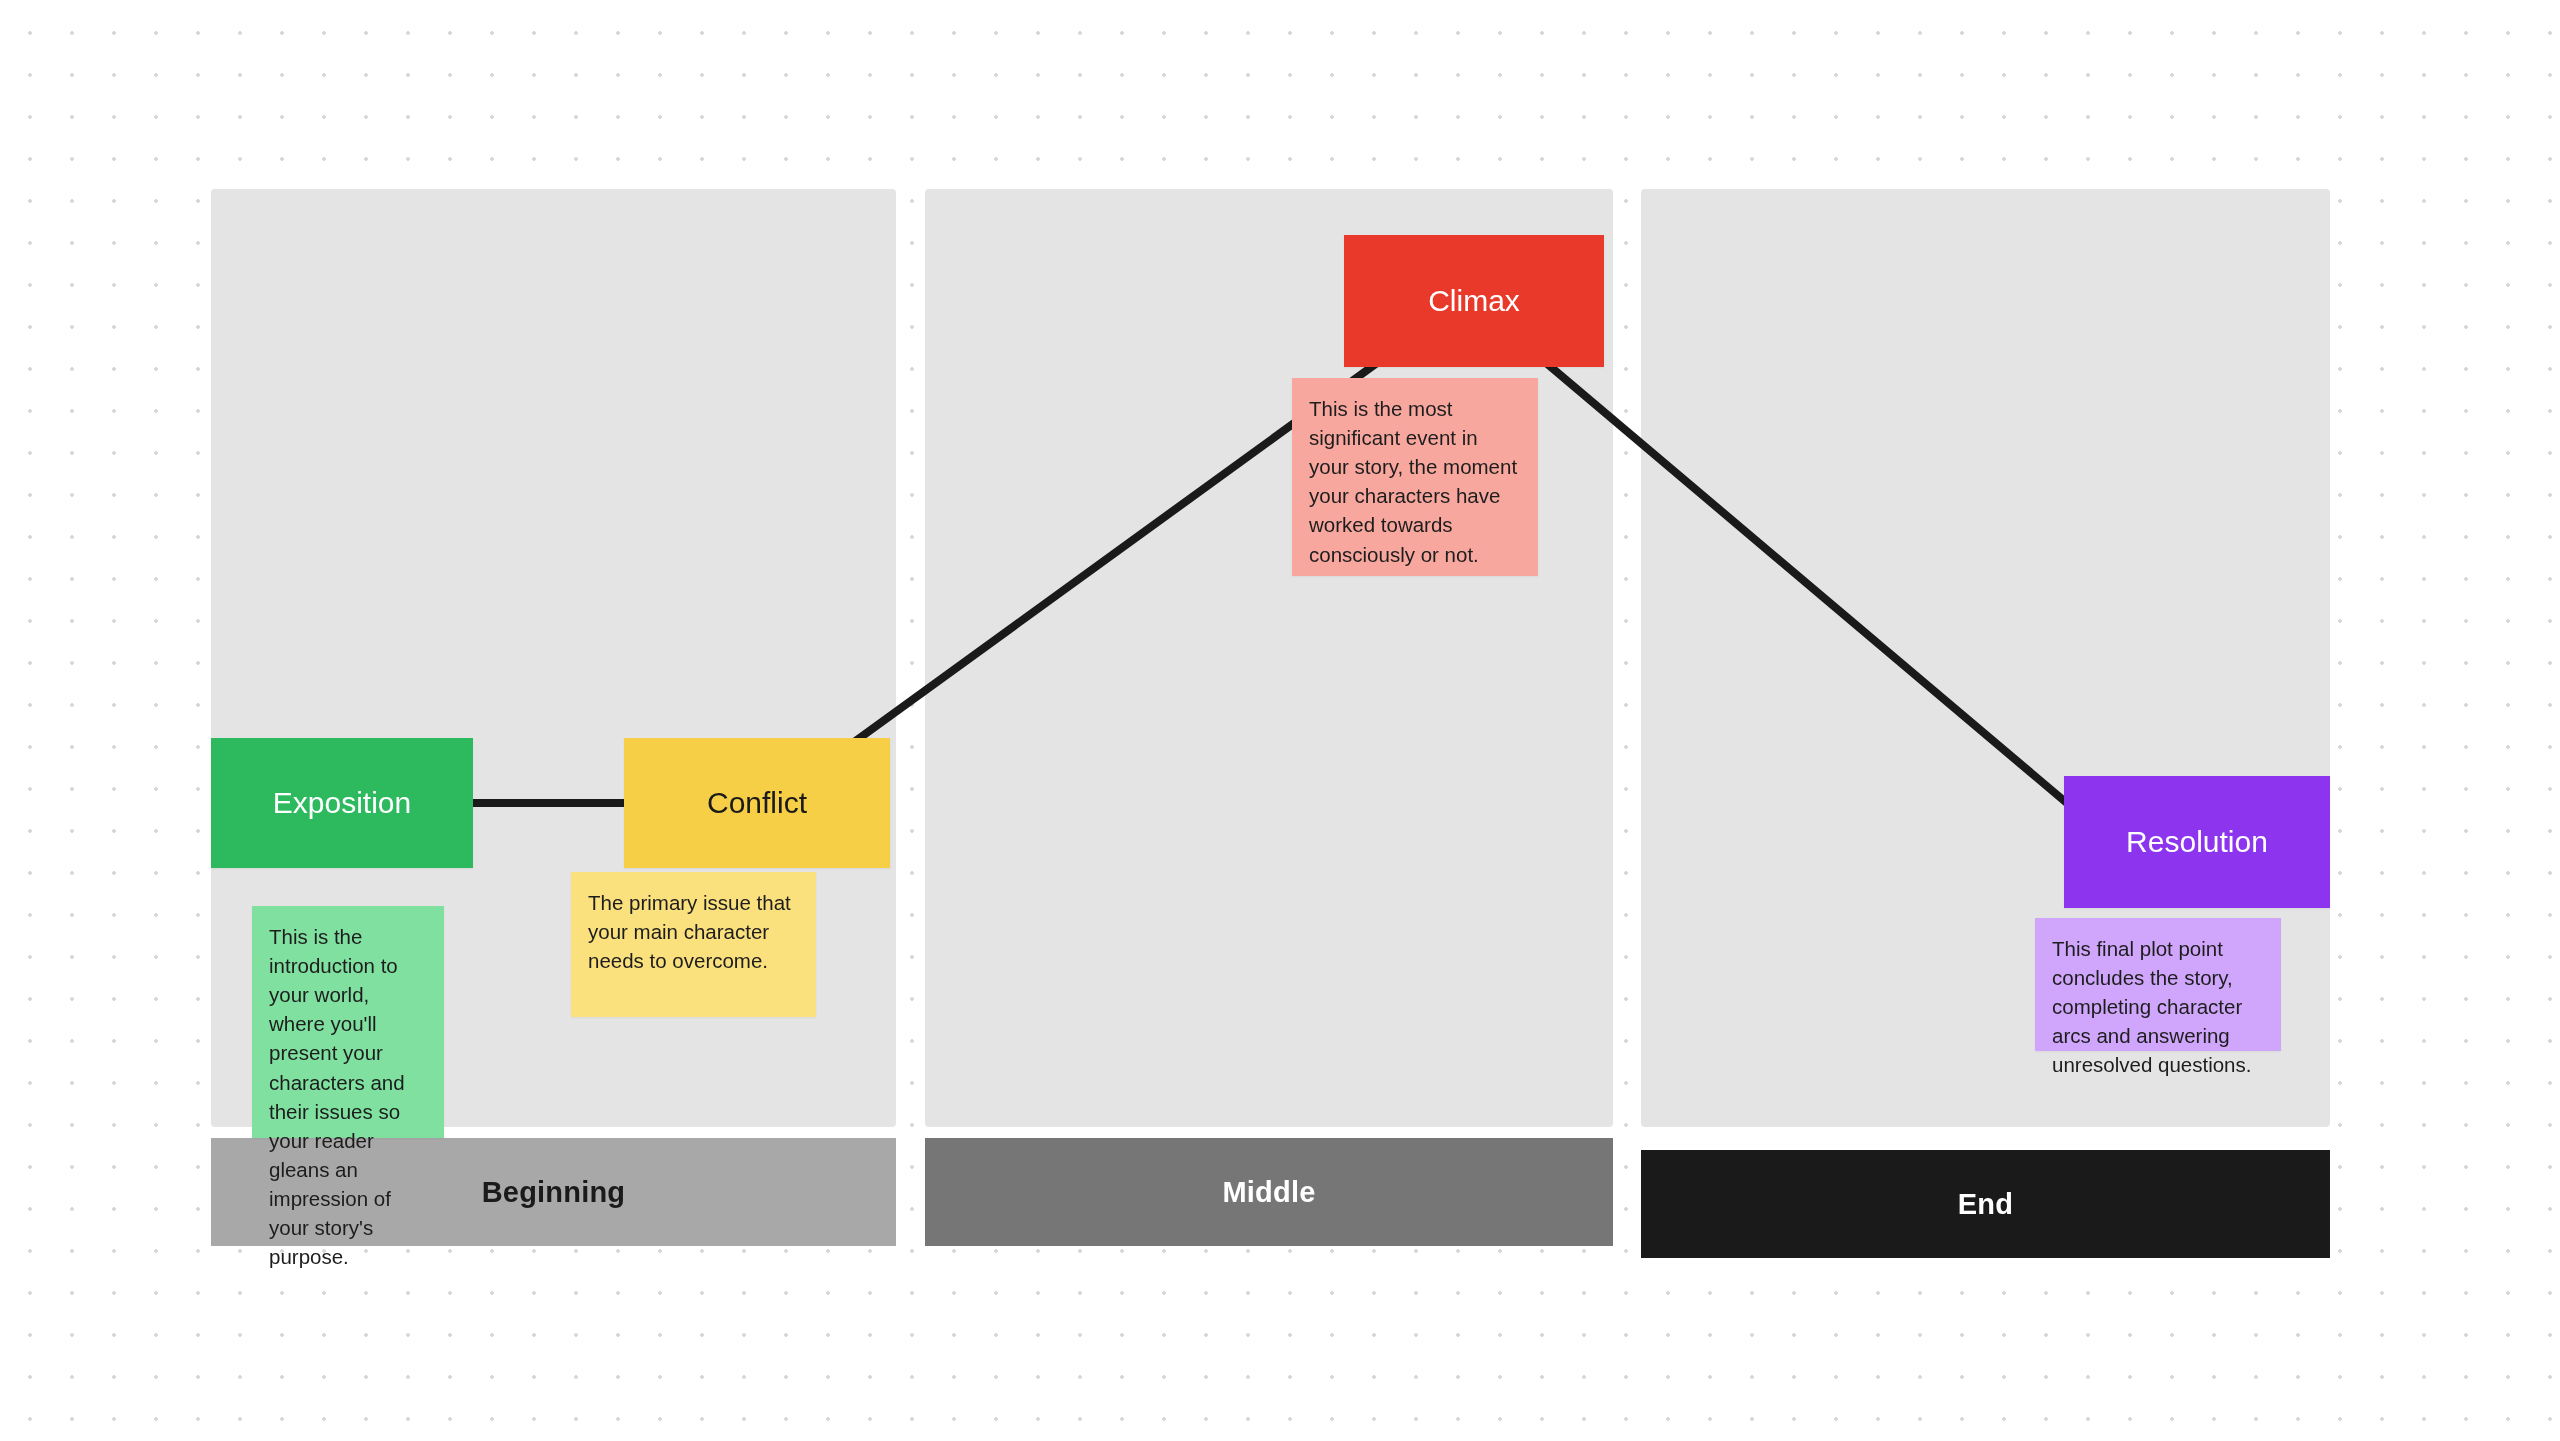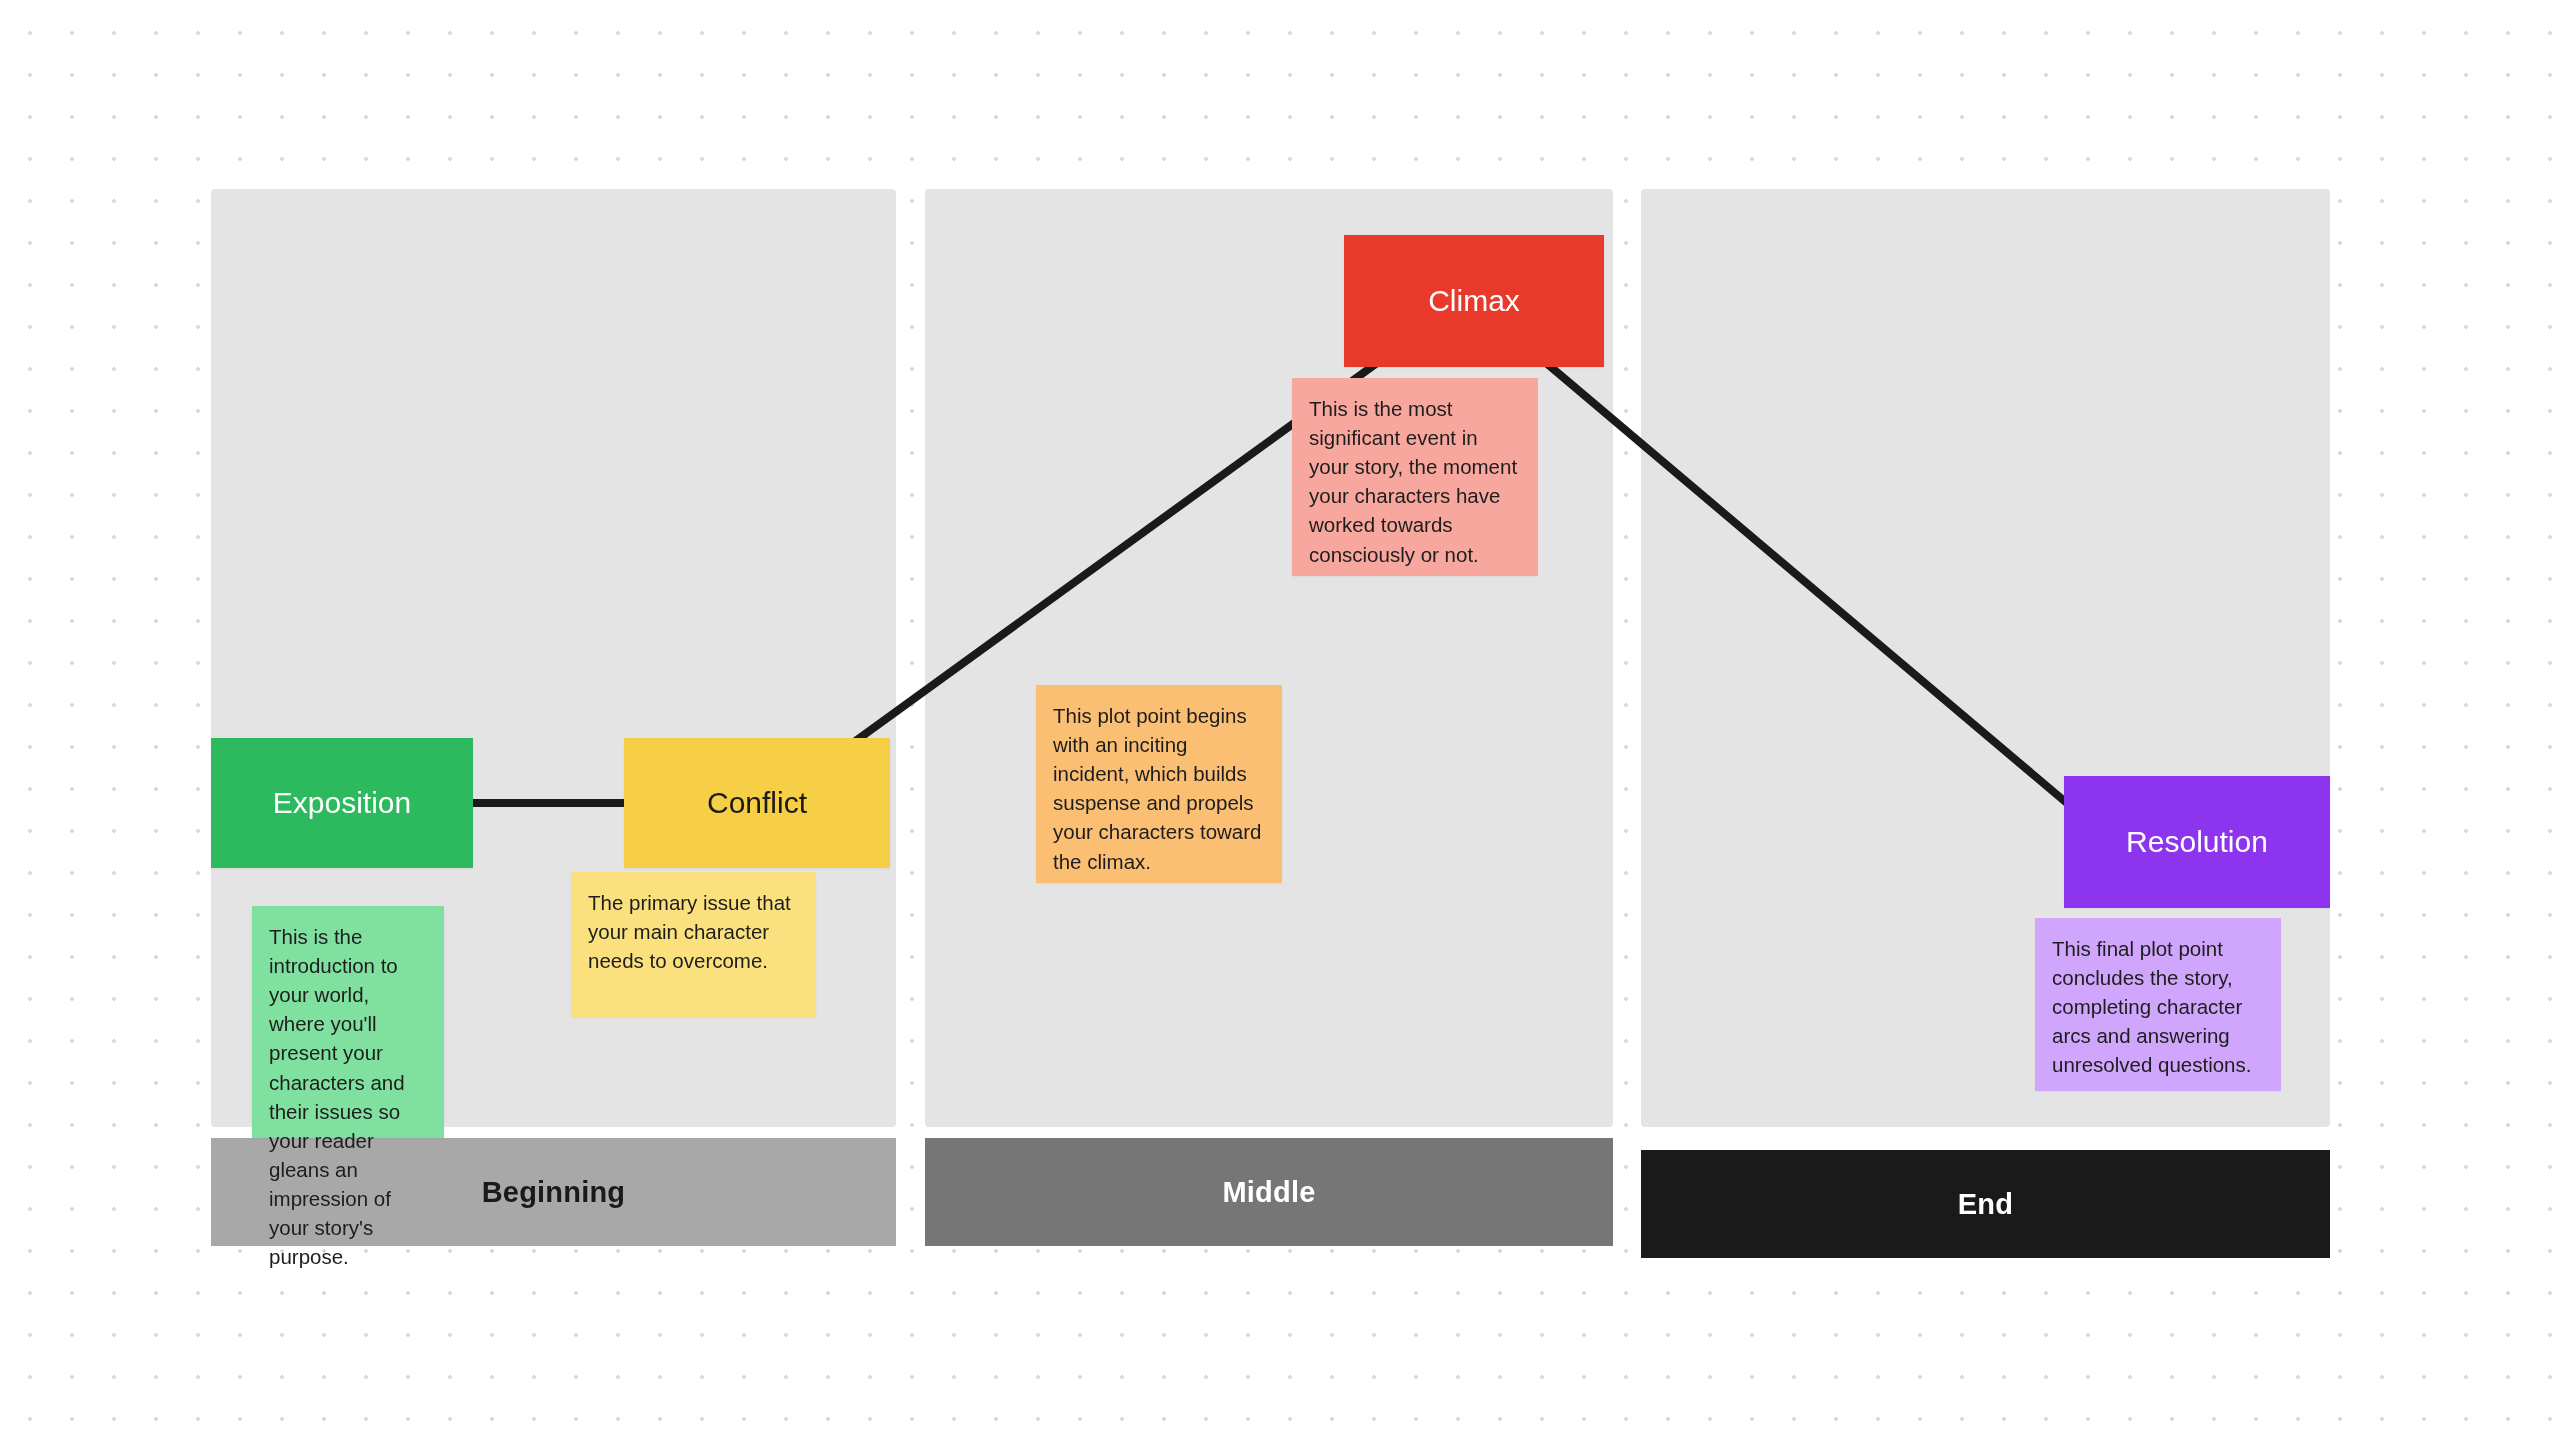--- a/index.html
+++ b/index.html
@@ -89,26 +89,25 @@
   <svg id="plotline" viewBox="0 0 2560 1441">
     <polyline points="408,803 770,803 1468,297 2120,848" fill="none" stroke="#1a1a1a" stroke-width="8" stroke-linejoin="miter" stroke-linecap="butt"></polyline>
   </svg>
 
   <div class="note-card" style="left:252px; top:874px; width:192px; height:232px; background:#7fe0a0;margin-top:32px;">This is the introduction to your world, where you'll present your characters and their issues so your reader gleans an impression of your story's purpose.</div>
   <div class="stage-card" style="left:211px; top:738px; width:262px; height:130px; background:#2dba5e; color:#ffffff;">Exposition</div>
 
   <div class="note-card" style="left:571px; top:872px; width:245px; height:145px; background:#fbe07e;">The primary issue that your main character needs to overcome.</div>
   <div class="stage-card" style="left:624px; top:738px; width:266px; height:130px; background:#f7cf46; color:#1a1a1a;">Conflict</div>
 
-  <div class="note-card" style="left:1036px; top:685px; width:246px; height:198px; background:#fbbf74;">This plot point begins with an inciting incident, which builds suspense and propels your characters toward the climax.</div>
 
   <div class="note-card" style="left:1292px; top:378px; width:246px; height:198px; background:#f8a79e;">This is the most significant event in your story, the moment your characters have worked towards consciously or not.</div>
   <div class="stage-card" style="left:1344px; top:235px; width:260px; height:132px; background:#e8392b; color:#ffffff;">Climax</div>
 
 
-  <div class="note-card" style="left:2035px; top:918px; width:246px; height:173px; background:#cfa6fb;">This final plot point concludes the story, completing character arcs and answering unresolved questions.</div>
+  <div class="note-card" style="left:2035px; top:918px; width:246px; height:133px; background:#cfa6fb;">This final plot point concludes the story, completing character arcs and answering unresolved questions.</div>
   <div class="stage-card" style="left:2064px; top:776px; width:266px; height:132px; background:#8c34ee; color:#ffffff;">Resolution</div>
 
   <div class="section-label" style="left:211px; top:1138px; width:685px; height:108px; background:#a8a8a8; color:#1a1a1a;">Beginning</div>
   <div class="section-label" style="left:925px; top:1138px; width:688px; height:108px; background:#767676; color:#ffffff;">Middle</div>
   <div class="section-label" style="left:1641px; top:1138px; width:689px; height:108px; background:#1a1a1a; color:#ffffff;margin-top:12px;">End</div>
 
 </div>
 
 </body></html>

